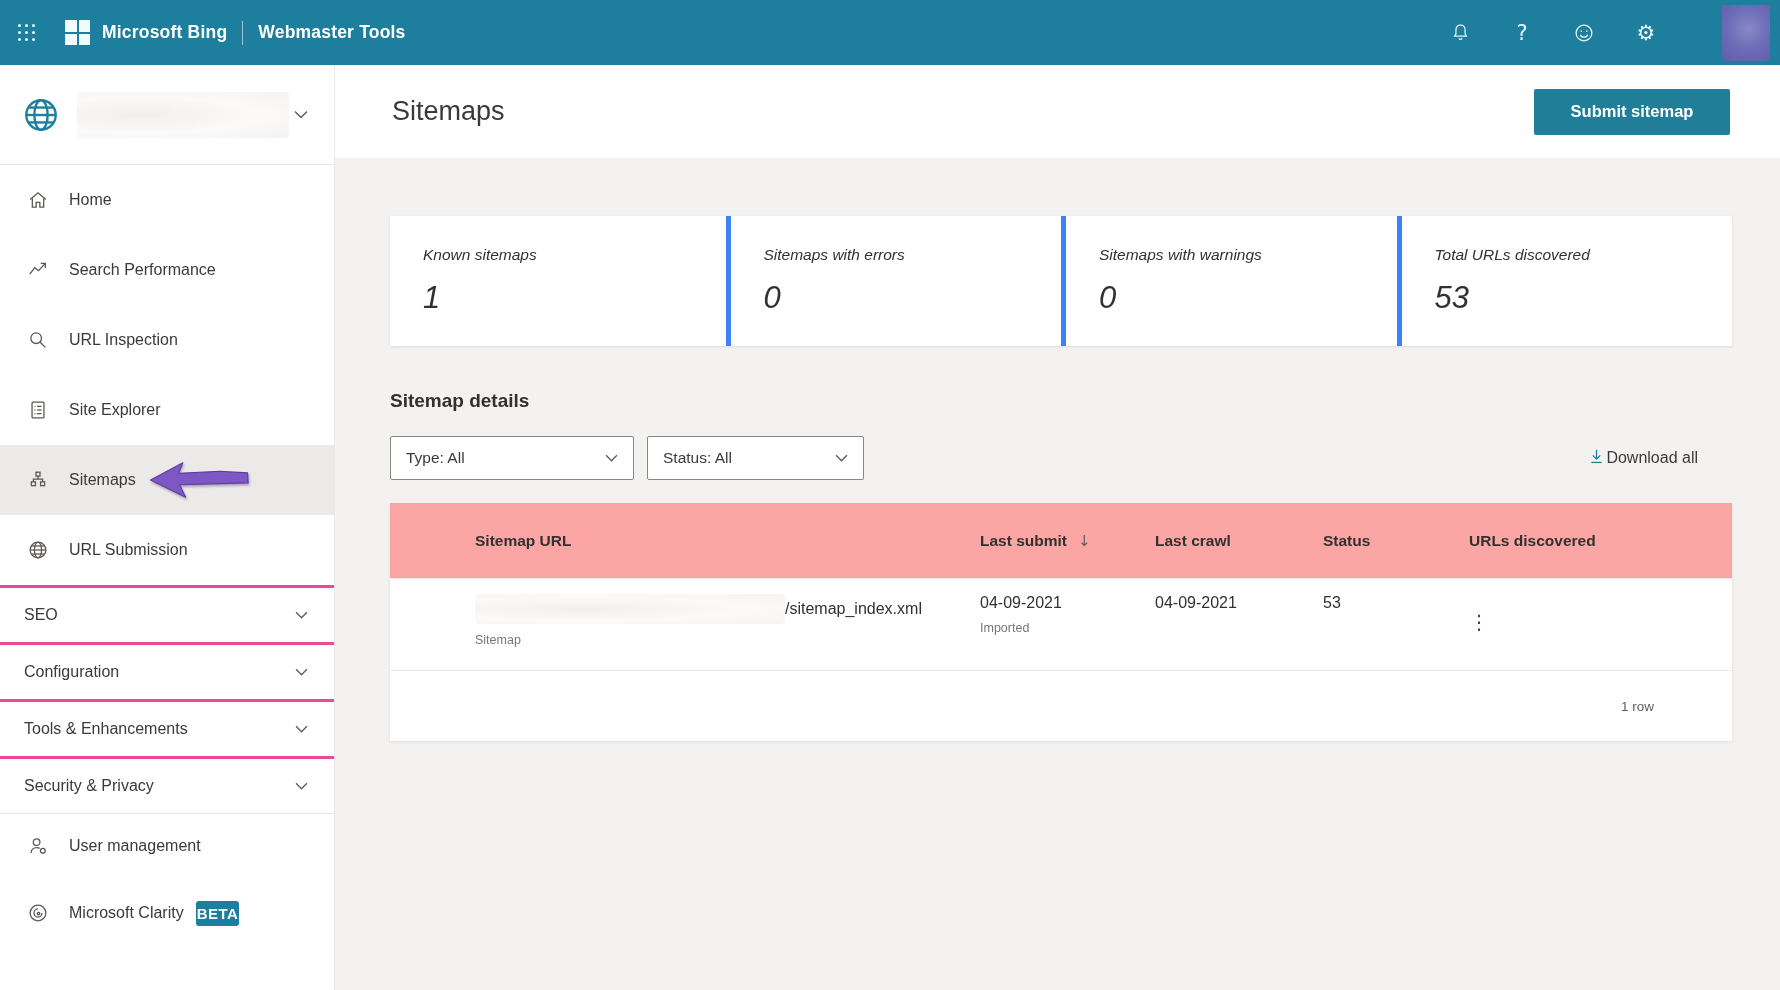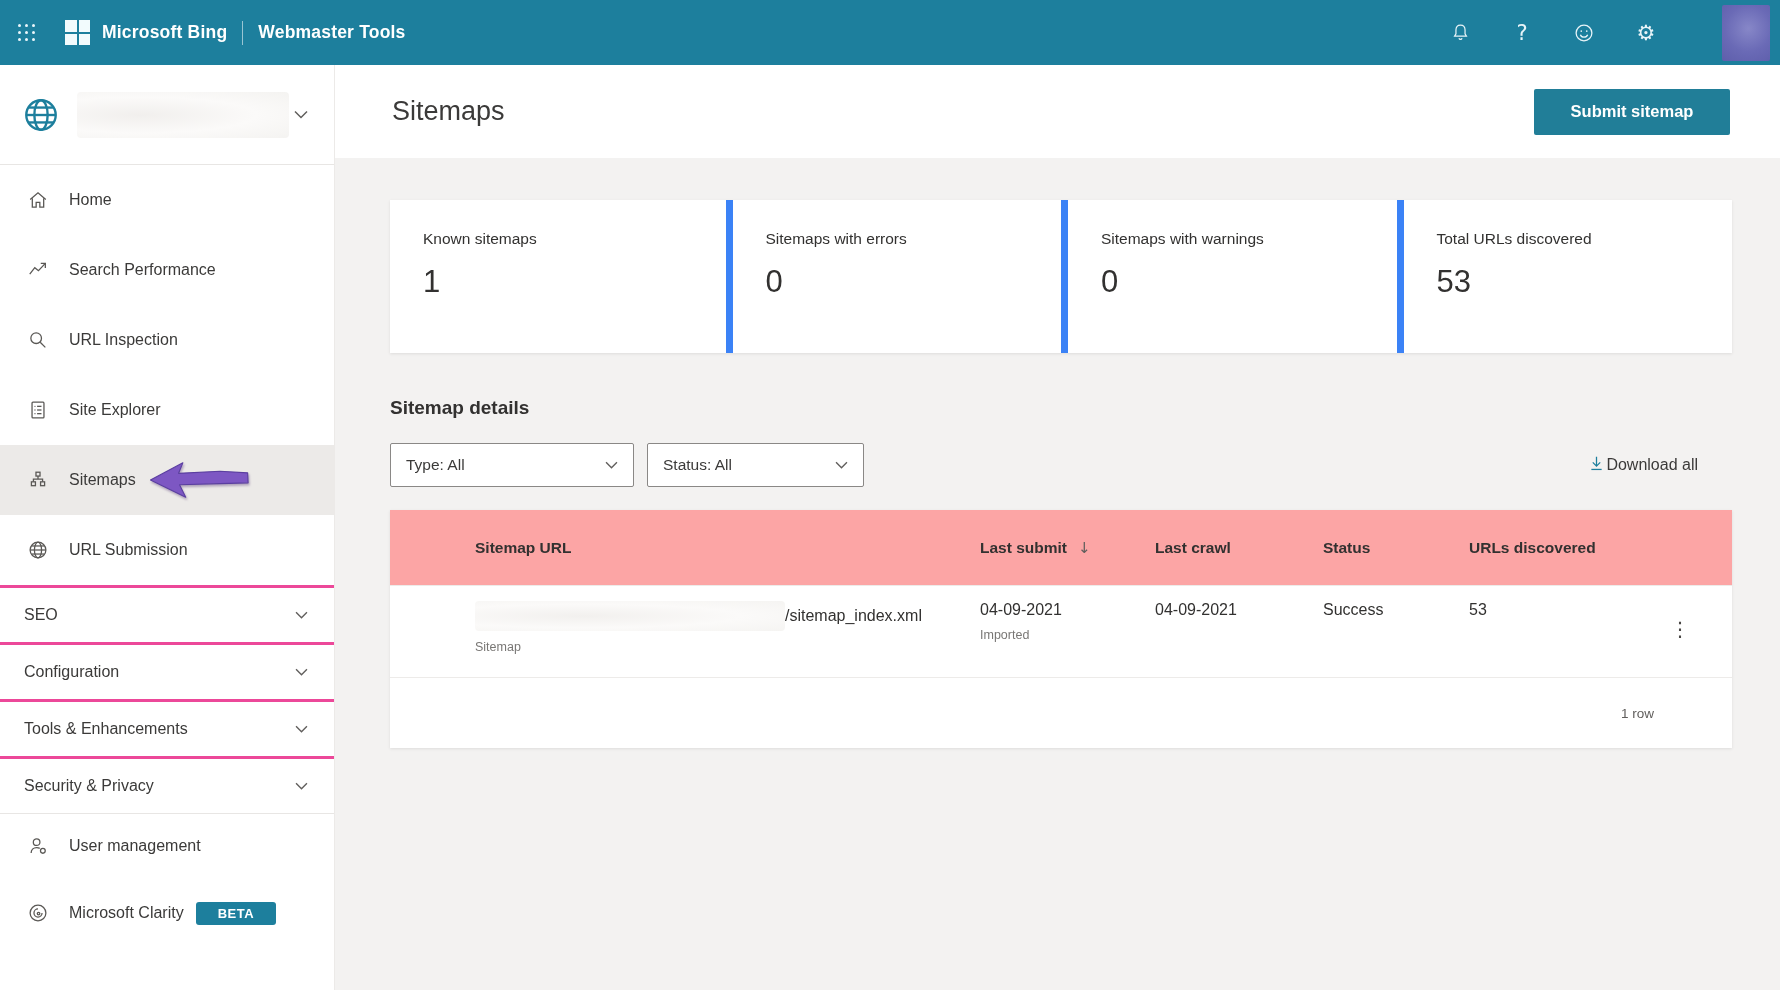--- a/index.html
+++ b/index.html
@@ -46,38 +46,38 @@
   .nav-item.active { background:#eceae8; }
   .annot-arrow { position:absolute; left:146px; top:50%; transform:translateY(-50%);
     width:108px; height:40px; pointer-events:none;
     filter:drop-shadow(1.5px 2px 1px rgba(60,30,100,.35)); }
   .group-item { height:57px; display:flex; align-items:center; justify-content:space-between;
     padding:0 25px 0 24px; border-top:3px solid #ec4899; cursor:pointer; }
   .group-item .glabel { font-size:16px; color:#3b3a39; }
   .group-item .chev { color:#605e5c; }
   .side-foot { border-top:1px solid #e8e6e4; }
   .nav-item.short { height:64px; }
-  .beta-badge { margin-left:12px; background:#1d7f9d; color:#fff; font-size:13px;
-    font-weight:700; letter-spacing:.5px; padding:4px 22px; border-radius:3px; }
+  .beta-badge { margin-left:12px; background:#1d7f9d; color:#fff; font-size:15px;
+    font-weight:700; letter-spacing:.5px; padding:4px 1px; border-radius:3px; }
 
   
   .main { flex:1; background:#f3f2f1; display:flex; flex-direction:column; }
   .page-header { height:93px; flex:0 0 93px; background:#fff; display:flex;
     align-items:center; justify-content:space-between; padding:0 50px 0 57px; }
   .page-title { font-size:27px; font-weight:400; color:#3b3a39; }
   .submit-btn { width:196px; height:46px; background:#217e98; color:#fff; border:none;
     border-radius:2px; font-size:16.5px; font-weight:600; cursor:pointer;
     font-family:inherit; }
   .content { padding:0 48px 0 55px; }
 
-  .stats { margin-top:42px; height:153px; background:#fff;
+  .stats { margin-top:58px; height:130px; background:#fff;
     box-shadow:0 1px 3px rgba(0,0,0,.09); display:grid;
-    grid-template-columns:repeat(4,1fr); }
+    grid-template-columns:repeat(4,1fr);font-style:italic; }
   .stat-card { padding:30px 10px 0 33px; }
-  .stat-card + .stat-card { border-left:7px solid #3b82f6; }
+  .stat-card + .stat-card { border-left:5px solid #3b82f6; }
   .stat-label { font-size:15.5px; color:#323130; }
   .stat-value { font-size:31px; font-weight:400; color:#323130; margin-top:16px; }
 
   .details-heading { margin-top:44px; font-size:19px; font-weight:600; color:#323130; }
   .filters { margin-top:24px; display:flex; align-items:center; }
   .select { width:244px; height:44px; background:#fff; border:1px solid #8a8886;
     border-radius:2px; display:flex; align-items:center; justify-content:space-between;
     padding:0 14px 0 15px; font-size:15.5px; color:#3b3a39; cursor:pointer; }
   .select + .select { margin-left:13px; width:217px; }
   .select .chev { color:#605e5c; }
@@ -384,21 +384,20 @@
                 <span class="redact-url"></span>
                 <span>/sitemap_index.xml</span>
               </div>
               <div class="cell-sub">Sitemap</div>
             </div>
             <div>
               <div>04-09-2021</div>
               <div class="cell-sub">Imported</div>
             </div>
             <div>04-09-2021</div>
-            <div>Success</div>
             <div>53</div>
             <button class="kebab">⋮</button>
           </div>
 
           <div class="t-foot">
             <span>1 row</span>
           </div>
         </section>
 
       </div>

